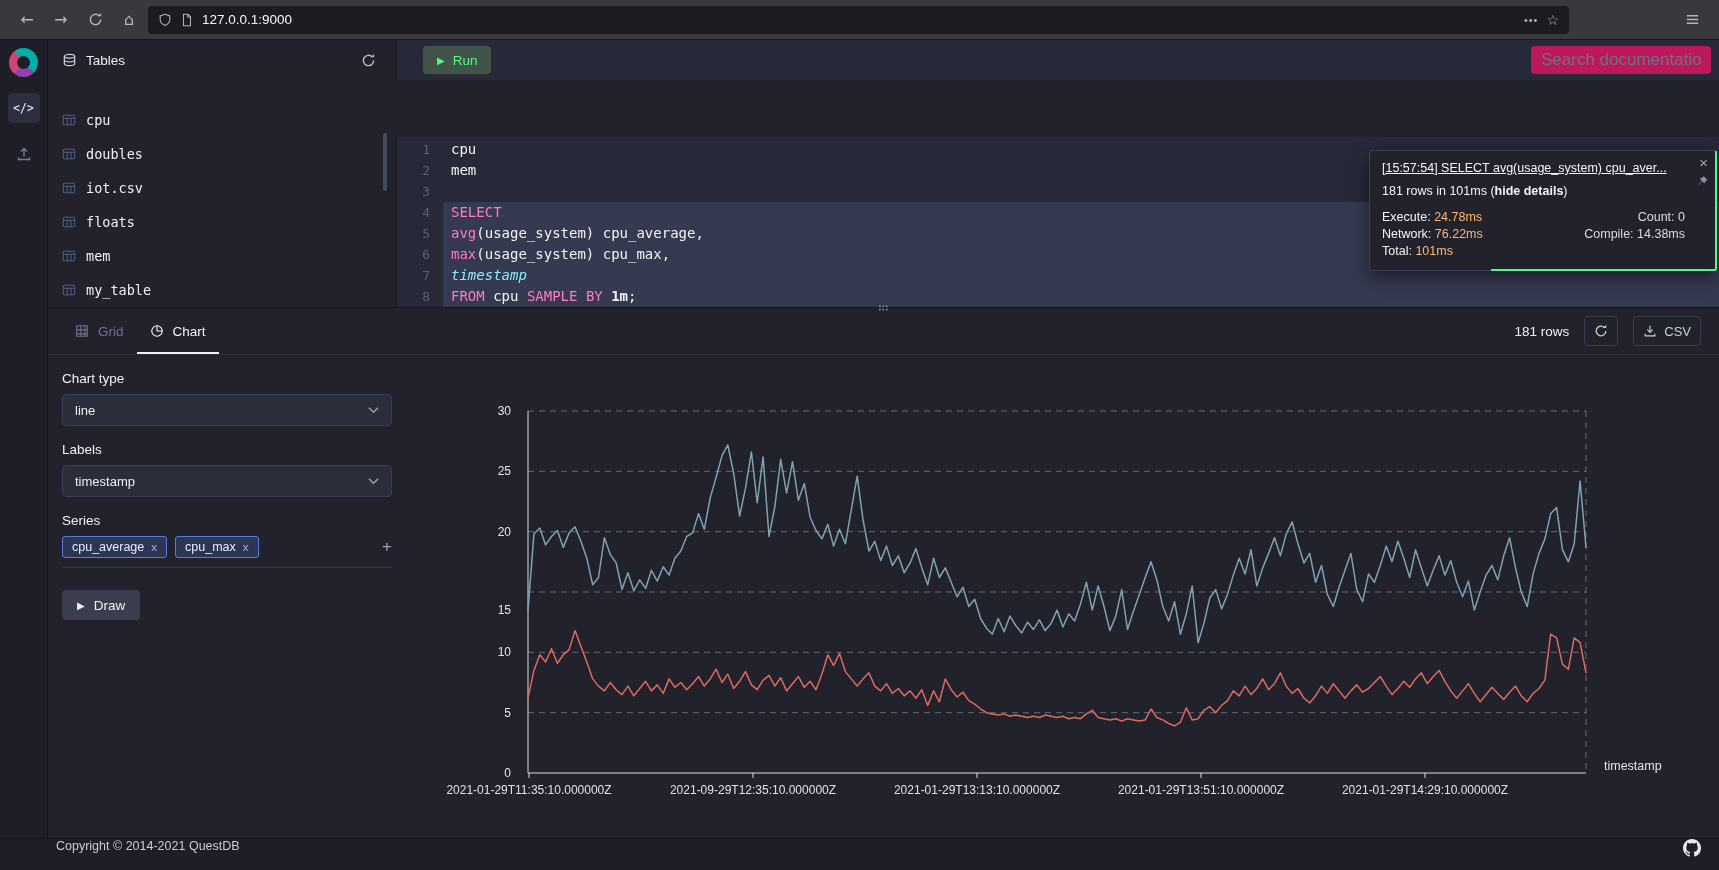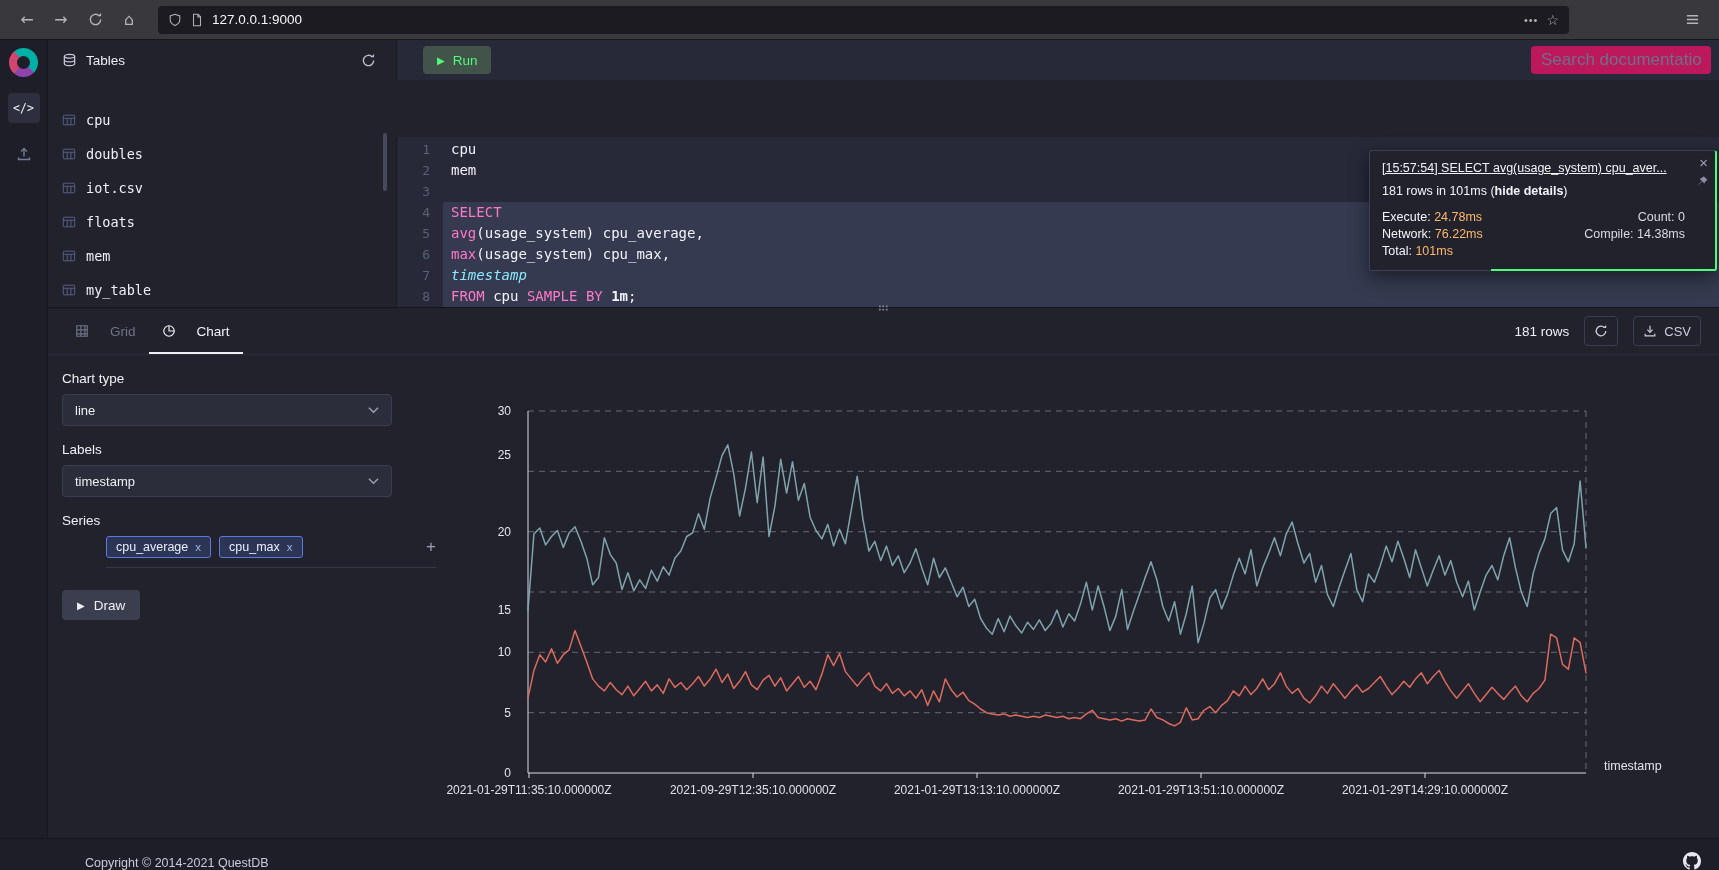--- a/index.html
+++ b/index.html
@@ -7,21 +7,21 @@
   body { display:flex; flex-direction:column; background:#21222c;
          font-family:"Liberation Sans", sans-serif; color:#f4f5f9; }
   button { font-family:inherit; cursor:pointer; }
   .uicon { font-family:"DejaVu Sans", sans-serif; }
 
   
   .chrome { height:40px; flex:none; background:#38383d; border-bottom:1px solid #17171a;
             display:flex; align-items:center; padding:0 12px; gap:4px; }
   .chrome-btn { width:30px; height:30px; background:none; border:none; border-radius:3px;
                 color:#b6b6b8; font-size:16px; display:flex; align-items:center; justify-content:center; }
-  .urlbar { flex:1; height:28px; margin-left:10px; background:#1c1b22; border-radius:4px;
+  .urlbar { flex:1; height:28px; background:#1c1b22; border-radius:4px;
             display:flex; align-items:center; padding:0 10px; gap:8px; color:#b1b1b3; }
   .urlbar .url { color:#f6f6f8; font-size:13.5px; }
   .urlbar .spacer { flex:1; }
   .urlbar .dots { font-size:11px; letter-spacing:1px; color:#b1b1b3; cursor:pointer; }
   .urlbar .star { font-size:14px; color:#b1b1b3; cursor:pointer; }
   .hamburger { margin-left:104px; }
 
   
   .app { flex:1; display:flex; min-height:0; }
   .rail { width:48px; flex:none; background:#1d1e28; border-right:1px solid #15161e;
@@ -89,60 +89,60 @@
   .ntf-close { position:absolute; top:4px; right:7px; background:none; border:none;
                color:#9da2b5; font-size:15px; line-height:1; }
   .ntf-pin { position:absolute; top:24px; right:6px; background:none; border:none; color:#8a8fa3; }
 
   
   .tabbar { height:48px; flex:none; background:#21222c; border-top:1px solid #14151d;
             border-bottom:1px solid #2b2d3a; display:flex; align-items:center;
             padding:0 18px 0 14px; position:relative; }
   .hgrip { position:absolute; left:calc(50% - 6px); top:-7px; color:#7b8097; font-size:12px;
            transform:rotate(90deg); cursor:row-resize; font-family:"DejaVu Sans", sans-serif; }
-  .tab { height:100%; display:flex; align-items:center; gap:21px; padding:0 13px;
+  .tab { height:100%; display:flex; align-items:center; gap:9px; padding:0 13px;
          color:#6e7389; font-size:13.5px; position:relative; cursor:pointer; background:none; border:none; }
   .tab.active { color:#f2f3f7; }
   .tab.active::after { content:''; position:absolute; left:0; right:0; bottom:0; height:2px; background:#f0f1f5; }
   .rowcount { margin-left:auto; font-size:13.5px; color:#eef0f6; }
   .sq-btn { height:30px; min-width:30px; margin-left:15px; border:1px solid #3a3e52; border-radius:4px;
             background:transparent; color:#c9cdda; display:flex; align-items:center; justify-content:center;
             gap:7px; font-size:13px; padding:0 9px; }
 
   
   .content { flex:1; position:relative; background:#21222c; min-height:0; }
   .cfg { position:absolute; left:14px; top:16px; width:336px; }
   .cfg-label { font-size:13.5px; color:#f0f1f5; margin:16px 0 8px; }
   .cfg-label:first-child { margin-top:0; }
   .select { width:330px; height:32px; background:#2b2d3b; border:1px solid #3a3e52; border-radius:4px;
             display:flex; align-items:center; padding:0 12px; font-size:13px; color:#eef0f6; cursor:pointer; }
   .select .chev { margin-left:auto; color:#9aa0b4; display:flex; }
   .chips { width:330px; display:flex; align-items:center; gap:8px; padding-bottom:9px;
-           border-bottom:1px solid #343748;margin-left:44px; }
+           border-bottom:1px solid #343748; }
   .chip { display:flex; align-items:center; gap:7px; padding:3px 9px; border:1px solid #5b79e3;
           border-radius:3px; background:rgba(91,121,227,0.22); color:#e8edff; font-size:12.5px; cursor:pointer; }
   .chip .x { color:#9fb3f0; font-size:11.5px; cursor:pointer; }
   .plus-btn { margin-left:auto; background:none; border:none; color:#9aa0b4; font-size:17px; }
   .draw-btn { margin-top:22px; height:30px; padding:0 15px; background:#3a3e4e; border:none; border-radius:4px;
               color:#f0f1f5; font-size:13.5px; display:flex; align-items:center; gap:9px; }
   .draw-btn .uicon { font-size:10px; }
 
   
   .chart-plot { position:absolute; left:479px; top:55px; width:1060px; height:372px; }
   #chart-svg .gr { stroke:rgba(255,255,255,0.32); stroke-width:1; stroke-dasharray:6 5; }
   #chart-svg .ax { stroke:#d9dbe4; stroke-width:1; }
   .ylabels { position:absolute; left:425px; top:55px; width:46px; height:364px; }
   .ylabels span { position:absolute; right:8px; font-size:12px; color:#e2e4ec; line-height:14px; }
   .xlabel-item { position:absolute; top:428px; transform:translateX(-50%); font-size:12px;
                  color:#dfe2ea; white-space:nowrap; }
   .axis-name { position:absolute; left:1556px; top:404px; font-size:12.5px; color:#e2e4ec; }
 
   
   .footer { height:32px; flex:none; background:#1d1e28; border-top:1px solid #14151d;
-            display:flex; align-items:flex-end; padding:0 18px 0 85px; }
+            display:flex; align-items:flex-start; padding:0 18px 0 56px; }
   .copyright { font-size:12.5px; color:#c9ccd8; }
   .gh { margin-left:auto; display:flex; cursor:pointer; color:#e7e9f0; }
 </style>
 </head>
 <body>
 
 <div class="chrome">
   <button class="chrome-btn uicon">←</button>
   <button class="chrome-btn uicon">→</button>
   <button class="chrome-btn">
@@ -388,21 +388,21 @@
           <button class="plus-btn"><span>+</span></button>
         </div>
         <button class="draw-btn">
             <span class="uicon">▶</span>
             <span>Draw</span>
           </button>
       </div>
 
       <div class="ylabels">
         <span style="top:-6px">30</span>
-        <span style="top:38px">25</span>
+        <span style="top:54px">25</span>
         <span style="top:115px">20</span>
         <span style="top:193px">15</span>
         <span style="top:235px">10</span>
         <span style="top:296px">5</span>
         <span style="top:356px">0</span>
       </div>
 
       <div class="chart-plot">
         <svg id="chart-svg" width="1060" height="372">
             <line x1="1" x2="1059" y1="1.0" y2="1.0" class="gr"></line>

